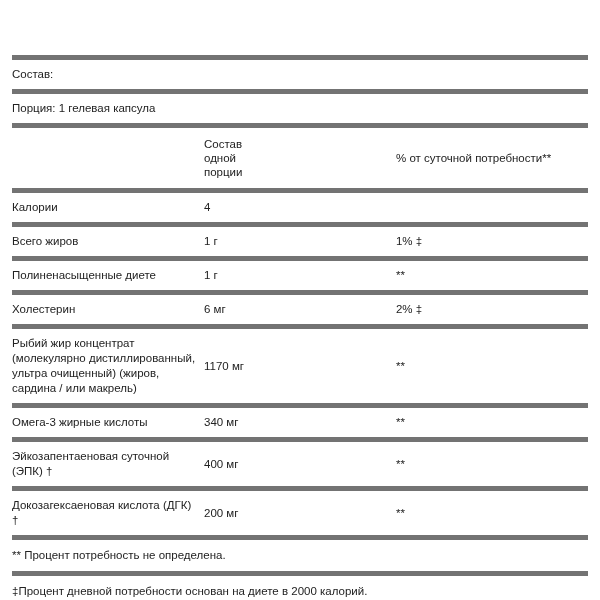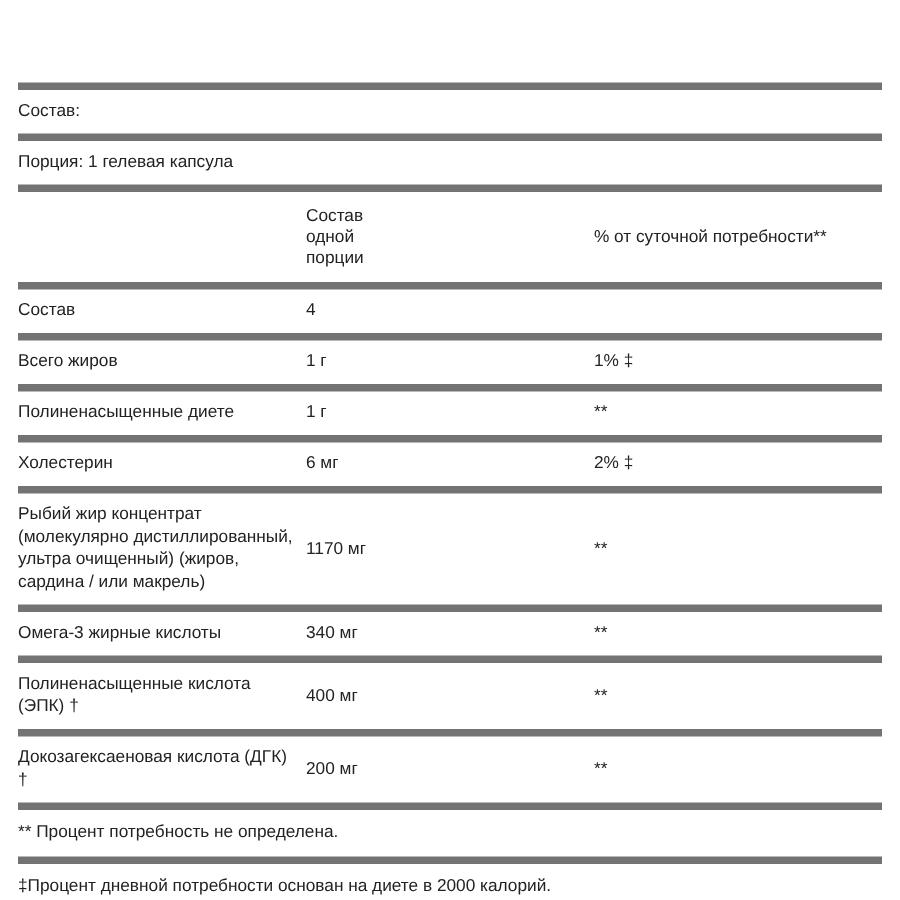--- a/index.html
+++ b/index.html
@@ -81,21 +81,21 @@
         <td class="col-name"></td>
         <td class="col-amount">
           <div class="head-cell head-amount">Состав одной порции</div>
         </td>
         <td class="col-dv">
           <div class="head-cell">% от суточной потребности**</div>
         </td>
       </tr>
 
       <tr>
-        <td class="col-name">Состав</td>
+        <td class="col-name">Калории</td>
         <td class="col-amount">4</td>
         <td class="col-dv"></td>
       </tr>
       <tr>
         <td class="col-name">Всего жиров</td>
         <td class="col-amount">1 г</td>
         <td class="col-dv">1% ‡</td>
       </tr>
       <tr>
         <td class="col-name">Полиненасыщенные диете</td>
@@ -111,21 +111,21 @@
         <td class="col-name">Рыбий жир концентрат (молекулярно дистиллированный, ультра очищенный) (жиров, сардина  / или макрель)</td>
         <td class="col-amount">1170 мг</td>
         <td class="col-dv">**</td>
       </tr>
       <tr>
         <td class="col-name">Омега-3 жирные кислоты</td>
         <td class="col-amount">340 мг</td>
         <td class="col-dv">**</td>
       </tr>
       <tr>
-        <td class="col-name">Полиненасыщенные кислота (ЭПК) †</td>
+        <td class="col-name">Эйкозапентаеновая суточной (ЭПК) †</td>
         <td class="col-amount">400 мг</td>
         <td class="col-dv">**</td>
       </tr>
       <tr>
         <td class="col-name">Докозагексаеновая кислота (ДГК) †</td>
         <td class="col-amount">200 мг</td>
         <td class="col-dv">**</td>
       </tr>
 
       <tr class="note-row">

